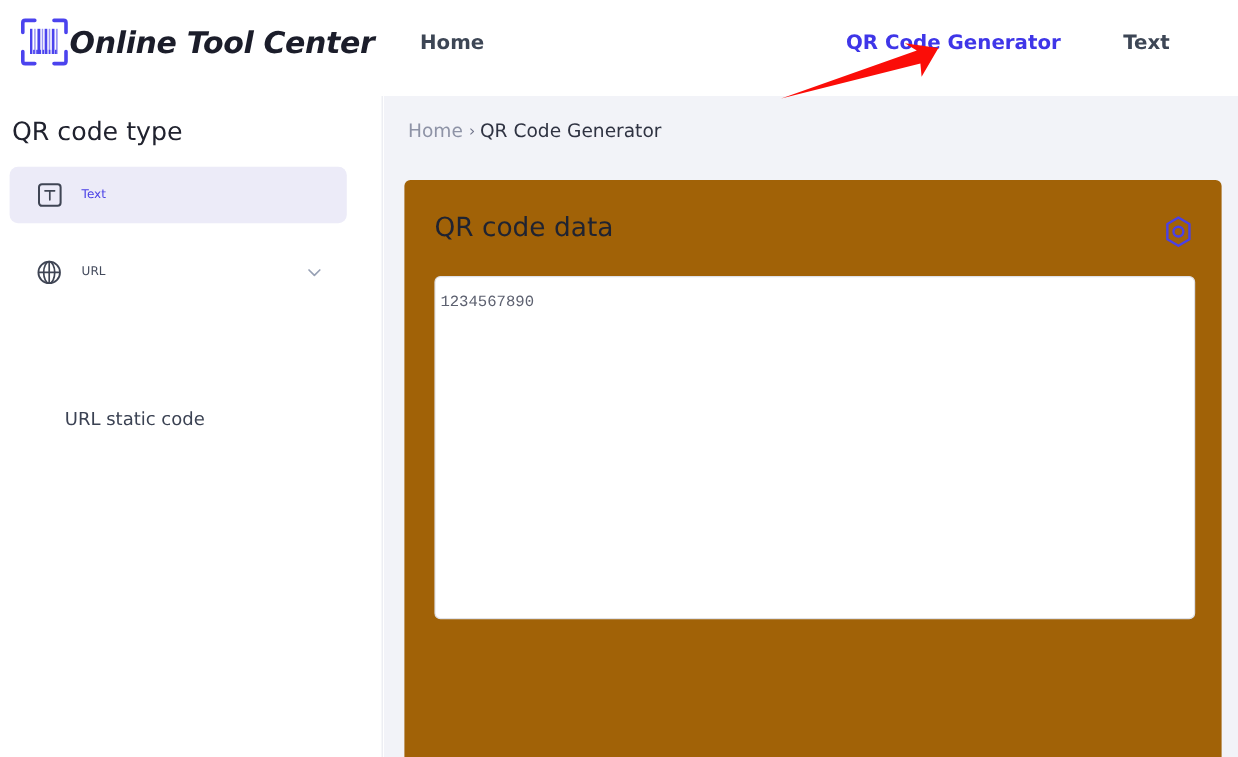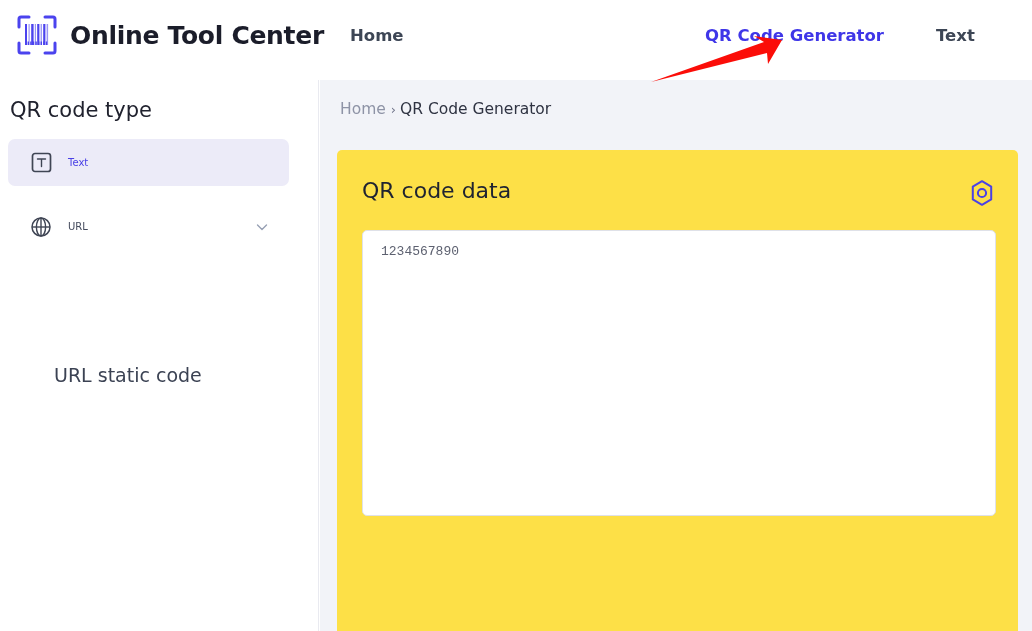--- a/index.html
+++ b/index.html
@@ -32,21 +32,21 @@
     display: flex;
     align-items: center;
     z-index: 5;
   }
   .brand {
     position: absolute;
     left: 16px;
     top: 14px;
     display: flex;
     align-items: center;
-    gap: 12px;
+    font-style: italic;
   }
   .brand-logo {
     width: 42px;
     height: 42px;
     flex: 0 0 auto;
     display: block;
   }
   .brand-name {
     font-size: 25px;
     font-weight: bold;
@@ -143,22 +143,22 @@
     top: 50%;
     transform: translateY(-50%);
     width: 14px; height: 14px;
     display: flex; align-items: center; justify-content: center;
   }
   .item-text { top: 59px; }
   .item-url  { top: 123px; }
   .sub-item {
     position: absolute;
     left: 54px;
-    top: 284px;
-    font-size: 19px;
+    top: 260px;
+    font-size: 15px;
     color: #3b4253;
     font-family: "DejaVu Sans", sans-serif;
     cursor: pointer;
     white-space: nowrap;
   }
 
   
   .content {
     position: absolute;
     left: 320px; top: 80px;
@@ -187,21 +187,21 @@
     font-size: 13px;
   }
   .bc-current { color: #2f3342; }
 
   .card {
     position: absolute;
     left: 17px;
     top: 70px;
     width: 681px;
     height: 481px;
-    background: #fde047;
+    background: #a16207;
     border-radius: 5px 5px 0 0;
     box-sizing: border-box;
   }
   .card-title {
     position: absolute;
     left: 25px;
     top: 28px;
     font-size: 22px;
     color: #1f2331;
     font-family: "DejaVu Sans", sans-serif;
@@ -221,21 +221,21 @@
   .qr-textarea {
     position: absolute;
     left: 25px;
     top: 80px;
     width: 634px;
     height: 286px;
     border: 1px solid #dfe1e8;
     border-radius: 5px;
     background: #ffffff;
     box-sizing: border-box;
-    padding: 12px 18px;
+    padding: 12px 4px;
     font-family: "Liberation Mono", "DejaVu Sans Mono", monospace;
     font-size: 13px;
     color: #5d6170;
     line-height: 1.4;
     resize: none;
     outline: none;
   }
 </style>
 </head>
 <body>

